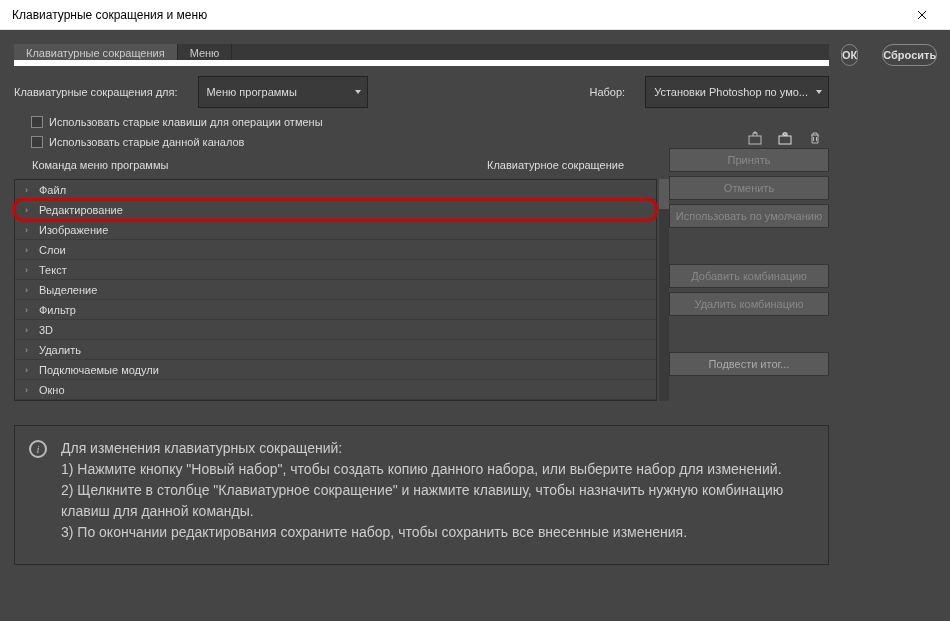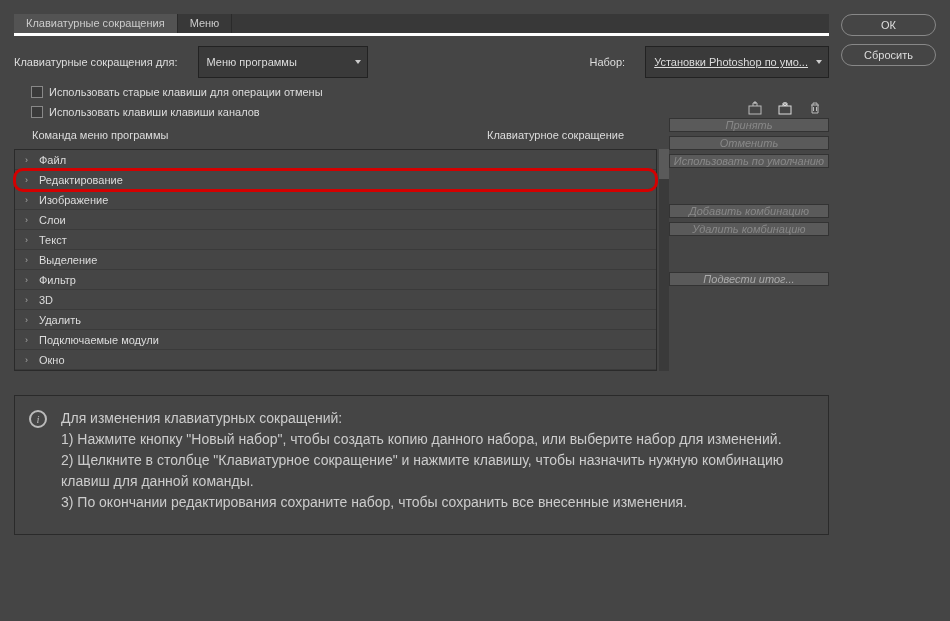--- a/index.html
+++ b/index.html
@@ -4,58 +4,66 @@
 <style>
 * { box-sizing: border-box; margin: 0; padding: 0; font-family: "Segoe UI", Tahoma, sans-serif; }
 body { background: #fff; width: 950px; height: 621px; overflow: hidden; }
 .window { width: 950px; height: 621px; background: #fff; display: flex; flex-direction: column; }
 .titlebar { height: 30px; background: #fff; display: flex; align-items: center; justify-content: space-between; padding: 0 8px 0 12px; border-bottom: 1px solid #e5e5e5; }
 .titlebar-text { font-size: 12px; color: #000; }
 .close-btn { width: 40px; height: 28px; display: flex; align-items: center; justify-content: center; cursor: pointer; }
 .close-btn svg { width: 10px; height: 10px; }
 .dialog-body { flex: 1; background: #454545; display: flex; padding: 14px 14px 14px 0; gap: 12px; }
 .main-col { flex: 1; display: flex; flex-direction: column; padding-left: 14px; }
-.tabs { display: flex; height: 22px; background: #383838; border-bottom: 3px solid #ffffff; }
+.tabs { display: flex; height: 22px; background: #383838; border-bottom: 6px solid #ffffff; }
 .tab { padding: 3px 12px; font-size: 11px; color: #ccc; cursor: pointer; background: #383838; border-right: 1px solid #2a2a2a; }
 .tab.active { background: #535353; }
 .controls-row { display: flex; align-items: center; margin-top: 10px; gap: 20px; font-size: 11px; color: #ddd; }
 .dropdown { background: #3a3a3a; border: 1px solid #222; color: #ddd; font-size: 11px; padding: 2px 20px 2px 8px; position: relative; height: 32px; display: inline-flex; align-items: center; cursor: pointer; min-width: 170px; }
 .dropdown::after { content: ""; position: absolute; right: 6px; top: 50%; transform: translateY(-50%); border-left: 3px solid transparent; border-right: 3px solid transparent; border-top: 4px solid #ccc; }
-.dropdown.sets { min-width: 175px; text-decoration: underline; }
+.dropdown.sets { min-width: 175px; }
 .spacer { flex: 1; }
 .checkbox-row { display: flex; align-items: center; gap: 6px; margin-top: 8px; font-size: 11px; color: #ddd; padding-left: 17px; }
 .checkbox { width: 12px; height: 12px; border: 1px solid #888; background: #3a3a3a; cursor: pointer; }
 .icon-row { display: flex; gap: 10px; justify-content: flex-end; margin-top: -20px; padding-right: 4px; }
 .icon-btn { width: 20px; height: 20px; display: flex; align-items: center; justify-content: center; cursor: pointer; color: #bbb; }
 .headers { display: flex; margin-top: 7px; font-size: 11px; color: #ddd; padding: 4px 0; }
 .hdr-cmd { flex: 1; padding-left: 18px; }
 .hdr-shortcut { width: 170px; }
 .tree-area { position: relative; margin-top: 4px; }
 .tree { background: #454545; border: 1px solid #2a2a2a; }
 .tree-item { display: flex; align-items: center; height: 20px; font-size: 11px; color: #ddd; border-bottom: 1px solid #3a3a3a; cursor: pointer; padding-left: 10px; gap: 6px; position: relative; }
 .tree-item.highlighted { outline: 3px solid #d40000; outline-offset: -1px; border-radius: 8px; z-index: 2; }
 .chevron { width: 8px; color: #aaa; font-size: 9px; }
 .scrollbar { position: absolute; right: -12px; top: 0; width: 10px; height: 100%; background: #3a3a3a; }
 .scroll-thumb { position: absolute; width: 10px; background: #5a5a5a; height: 30px; top: 0; }
-.side-col { width: 95px; display: flex; flex-direction: column; gap: 8px; }
+.side-col { width: 95px; display: flex; gap: 24px; font-weight: bold; }
 .pill-btn { background: #454545; border: 1px solid #888; border-radius: 12px; color: #ddd; font-size: 11px; height: 22px; display: flex; align-items: center; justify-content: center; cursor: pointer; }
 .action-col { width: 160px; display: flex; flex-direction: column; gap: 4px; }
-.flat-btn { background: #5a5a5a; border: 1px solid #333; color: #aaa; font-size: 11px; height: 14px; display: flex; align-items: center; justify-content: center; cursor: pointer; font-style: italic; }
+.flat-btn { background: #5a5a5a; border: 1px solid #333; color: #aaa; font-size: 11px; height: 24px; display: flex; align-items: center; justify-content: center; cursor: pointer; }
 .flat-btn.dim { color: #888; }
 .gap { height: 28px; }
 .help-box { margin-top: 24px; background: #454545; border: 1px solid #2a2a2a; padding: 12px 14px; display: flex; gap: 14px; min-height: 140px; }
 .info-icon { width: 18px; height: 18px; border: 2px solid #bbb; border-radius: 50%; display: flex; align-items: center; justify-content: center; color: #bbb; font-size: 11px; font-style: italic; font-family: Georgia, serif; flex-shrink: 0; margin-top: 2px; }
 .help-text { font-size: 14px; color: #ccc; line-height: 1.5; }
 .middle-flex { display: flex; gap: 12px; }
 .left-main { flex: 1; }
 </style>
 </head>
 <body>
 
 <div class="window">
+  <div class="titlebar">
+    <span class="titlebar-text">Клавиатурные сокращения и меню</span>
+    <div class="close-btn">
+      <svg viewBox="0 0 10 10">
+          <path d="M1 1 L9 9 M9 1 L1 9" stroke="#000" stroke-width="1"></path>
+        </svg>
+    </div>
+  </div>
 
   <div class="dialog-body">
     <div class="main-col">
 
       <div class="tabs">
         <div class="tab active">Клавиатурные сокращения</div>
         <div class="tab">Меню</div>
       </div>
 
       <div class="controls-row">
@@ -70,21 +78,21 @@
         </div>
       </div>
 
       <div class="checkbox-row">
         <div class="checkbox"></div>
         <span>Использовать старые клавиши для операции отмены</span>
       </div>
 
       <div class="checkbox-row">
         <div class="checkbox"></div>
-        <span>Использовать клавиши клавиши каналов</span>
+        <span>Использовать старые данной каналов</span>
       </div>
 
       <div class="icon-row">
         <div class="icon-btn">
           <svg width="16" height="14" viewBox="0 0 16 14">
               <rect x="2" y="5" width="12" height="8" fill="none" stroke="#bbb" stroke-width="1"></rect>
               <path d="M6 5 L6 2 L10 2 L10 5" fill="none" stroke="#bbb" stroke-width="1"></path>
               <path d="M8 0 L8 3 M6.5 1.5 L9.5 1.5" stroke="#bbb" stroke-width="1"></path>
             </svg>
         </div>

